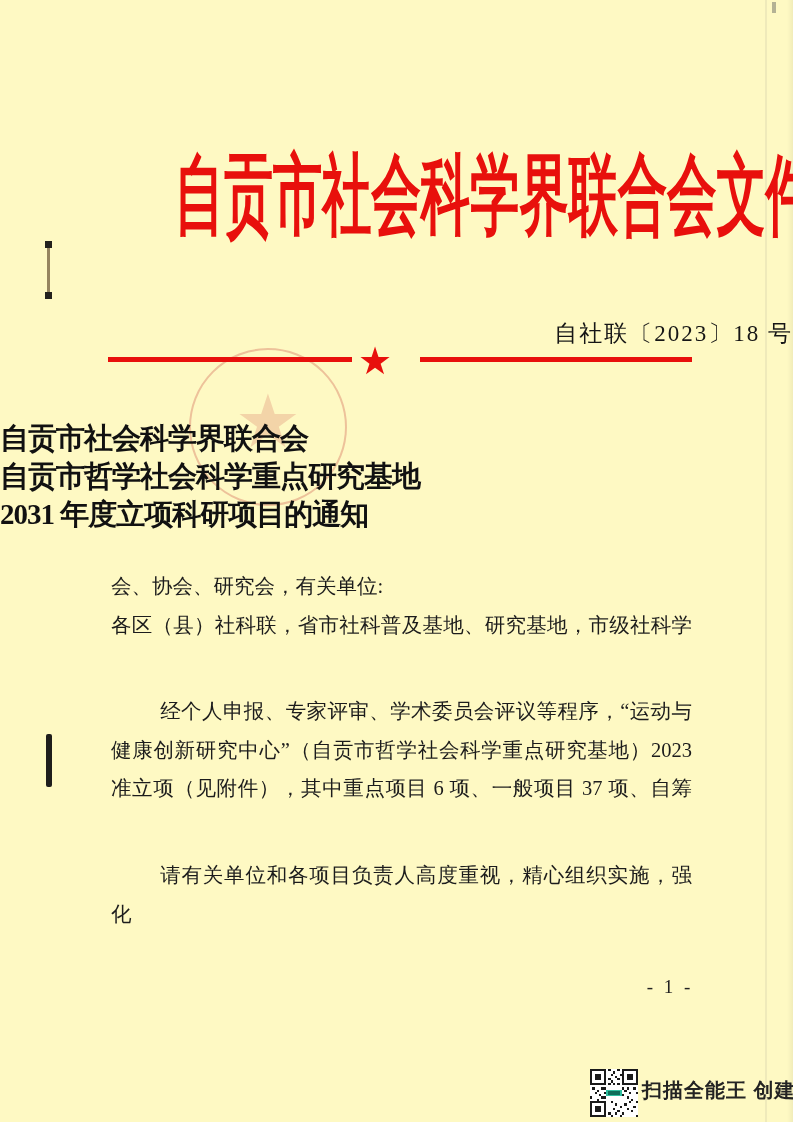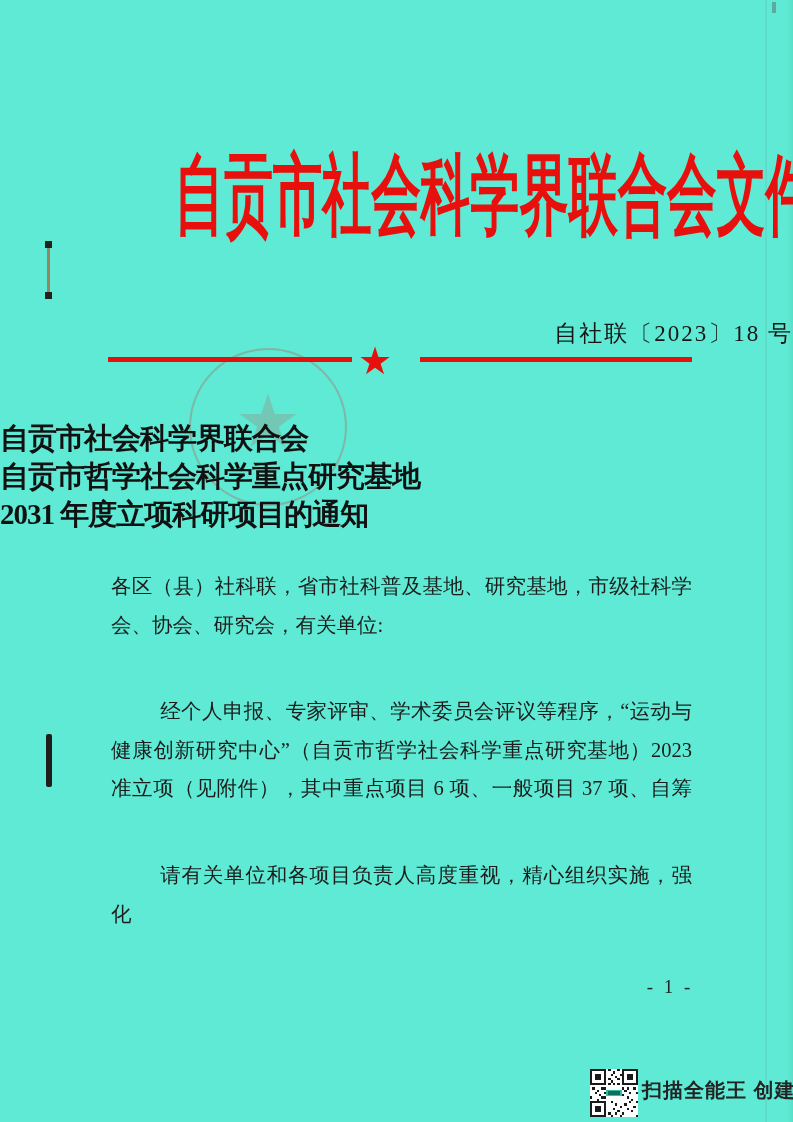--- a/index.html
+++ b/index.html
@@ -1,18 +1,18 @@
 <!DOCTYPE html>
 <html><head>
 <meta charset="utf-8">
 <style>
   html, body { margin:0; padding:0; background:#ffffff; }
   .page {
     position:relative; width:793px; height:1122px;
-    background:#5eead4; overflow:hidden;
+    background:#fef9c3; overflow:hidden;
     font-family:"Liberation Serif","DejaVu Serif",serif;
     color:#1c1c1c;
   }
 
   
   .letterhead {
     position:absolute; top:152px; left:0; width:100%;
     text-align:center; white-space:nowrap;
     font-size:88px; font-weight:bold; color:#e8100c;
     transform:scaleX(0.56); transform-origin:center;
@@ -121,22 +121,22 @@
   <div class="rule-star">★</div>
   <div class="rule-seg rule-right"></div>
 
   <div class="doc-title">
     <div>自贡市社会科学界联合会</div>
     <div>自贡市哲学社会科学重点研究基地</div>
     <div>2031 年度立项科研项目的通知</div>
   </div>
 
   <div class="body-text">
+    <div class="line">会、协会、研究会，有关单位:</div>
     <div class="line fill">各区（县）社科联，省市社科普及基地、研究基地，市级社科学</div>
-    <div class="line">会、协会、研究会，有关单位:</div>
     <div class="line indent fill">经个人申报、专家评审、学术委员会评议等程序，“运动与</div>
     <div class="line fill">健康创新研究中心”（自贡市哲学社会科学重点研究基地）2023</div>
     <div class="line fill">准立项（见附件），其中重点项目 6 项、一般项目 37 项、自筹</div>
     <div class="line indent fill">请有关单位和各项目负责人高度重视，精心组织实施，强化</div>
   </div>
 
   <div class="page-number">- 1 -</div>
 
   <div class="scanner-mark">
     <svg class="qr" viewBox="0 0 21 21" shape-rendering="crispEdges" xmlns="http://www.w3.org/2000/svg">

